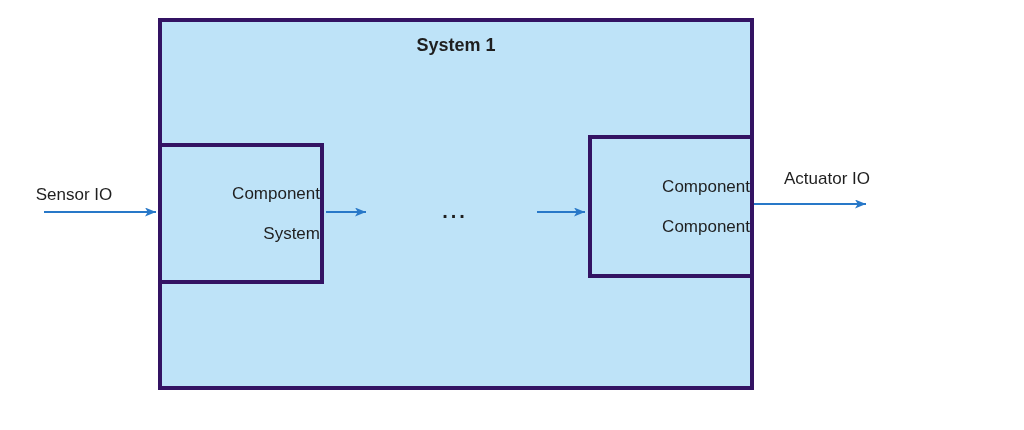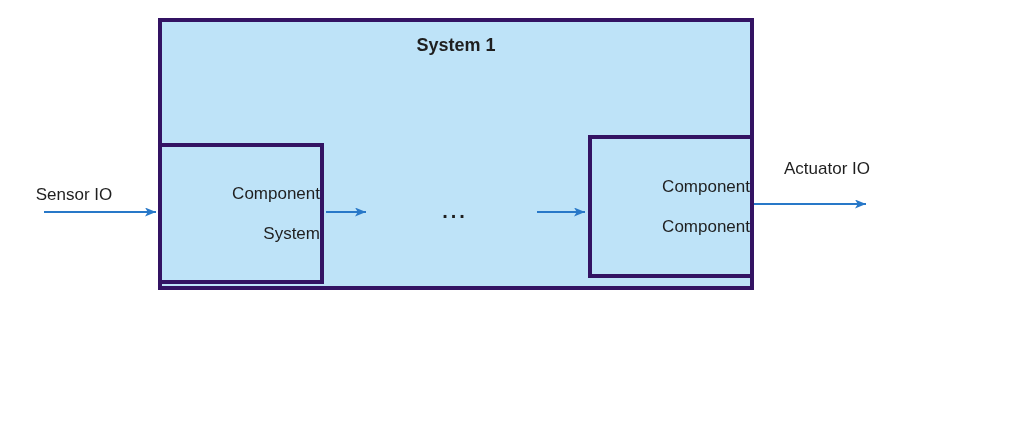--- a/index.html
+++ b/index.html
@@ -17,21 +17,21 @@
   .box {
     position: absolute;
     box-sizing: border-box;
     border: 4px solid #331363;
     background: #BEE3F8;
   }
   .system-box {
     left: 158px;
     top: 18px;
     width: 596px;
-    height: 272px;
+    height: 372px;
   }
   .system-title {
     margin-top: 13px;
     text-align: center;
     font-size: 18px;
     font-weight: bold;
     color: #1F1F1F;
   }
   .comp-box {
     display: flex;
@@ -64,21 +64,21 @@
     white-space: nowrap;
   }
   .sensor-io-label {
     left: 16px;
     top: 170px;
     width: 116px;
     margin-top: 15px;
   }
   .actuator-io-label {
     left: 760px;
-    top: 159px;
+    top: 169px;
     width: 134px;
   }
   .ellipsis {
     position: absolute;
     left: 433px;
     top: 200px;
     width: 44px;
     text-align: center;
     font-size: 20px;
     font-weight: bold;

